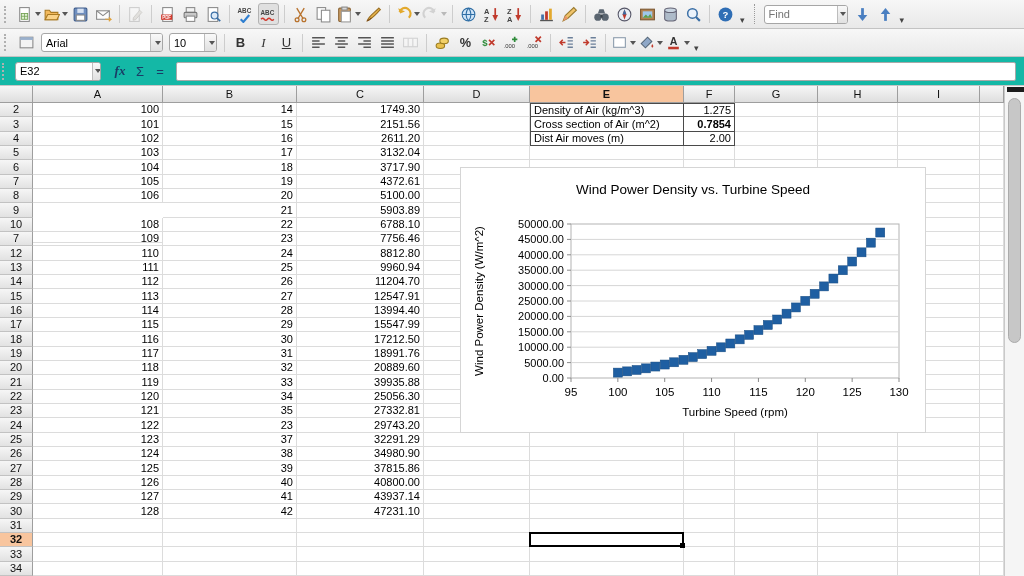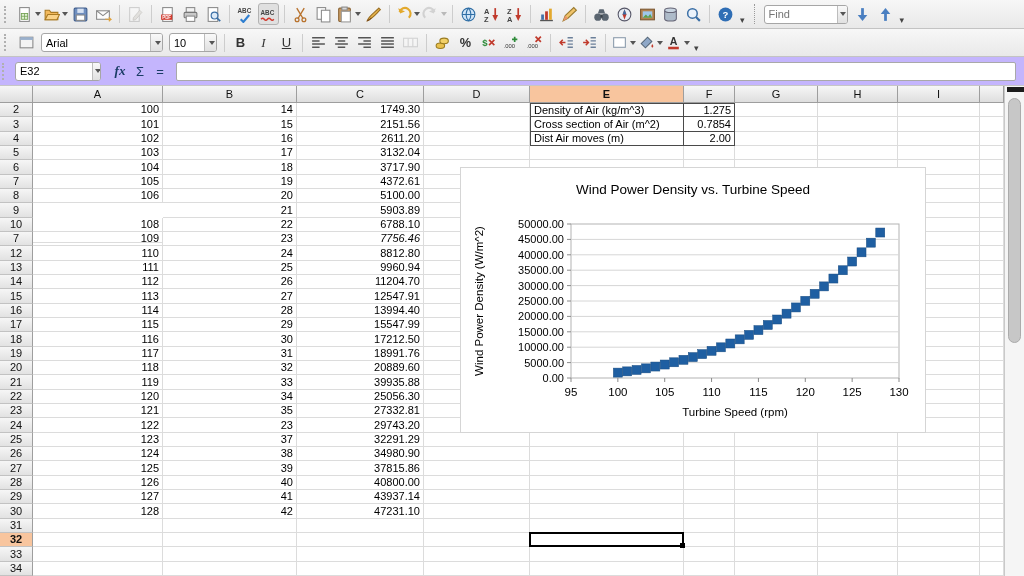--- a/index.html
+++ b/index.html
@@ -29,21 +29,21 @@
   .txtbtn.italic{font-style:italic;font-family:"Liberation Serif",serif;}
   .txtbtn.underline{text-decoration:underline;}
   .combo{display:flex;align-items:center;background:#fff;border:1px solid #a6a6a6;
          border-radius:3px;height:19px;overflow:hidden;margin:0 3px;box-sizing:border-box;}
   .combo input{border:0;outline:0;font-size:11px;font-family:"Liberation Sans",sans-serif;
                padding:0 4px;height:17px;background:transparent;}
   .combo .arrowbox{width:15px;height:19px;background:linear-gradient(#fafafa,#dfdfdf);
                    border-left:1px solid #bdbdbd;display:flex;align-items:center;justify-content:center;}
 
   
-  #formula-bar{position:absolute;top:57px;left:0;right:0;height:29px;background:#c4b5fd;
+  #formula-bar{position:absolute;top:57px;left:0;right:0;height:29px;background:#14b8a6;
                border-bottom:1px solid #c6c6c6;display:flex;align-items:center;box-sizing:border-box;}
   #fx-group{display:flex;align-items:center;margin-left:6px;}
   .fxbtn{width:20px;text-align:center;font-size:13px;color:#1a3c66;}
   .fxbtn.fx{font-family:"Liberation Serif",serif;font-style:italic;font-weight:bold;}
   #input-line{flex:1;height:19px;background:#fff;border:1px solid #a9a9a9;border-radius:2px;
               margin:0 8px 0 6px;font-size:11px;padding:0 4px;box-sizing:border-box;}
 
   
   #col-headers{position:absolute;top:86px;left:0;height:17px;display:flex;z-index:2;}
   .colhdr,#corner{box-sizing:border-box;height:17px;background:linear-gradient(#f6f6f6,#dedede);
@@ -605,21 +605,21 @@
         <div class="cell" style="width: 82px; line-height: 13px;"></div>
         <div class="cell" style="width: 24px; line-height: 13px;"></div>
       </div>
       <div class="grow" style="top: 14px; height: 15px;">
         <div class="rowhdr" style="line-height: 14px;">3</div>
         <div class="cell num" style="width: 130px; line-height: 14px;">101</div>
         <div class="cell num" style="width: 134px; line-height: 14px;">15</div>
         <div class="cell num" style="width: 127px; line-height: 14px;">2151.56</div>
         <div class="cell" style="width: 106px; line-height: 14px;"></div>
         <div class="cell" style="width: 154px; line-height: 14px; border-left: 1px solid rgb(74, 74, 74); border-right: 1px solid rgb(74, 74, 74); border-bottom: 1px solid rgb(74, 74, 74);">Cross section of Air (m^2)</div>
-        <div class="cell num" style="width: 51px; line-height: 14px; border-right: 1px solid rgb(74, 74, 74); border-bottom: 1px solid rgb(74, 74, 74);">0.7854</div>
+        <div class="cell num" style="width: 51px; line-height: 14px; border-right: 1px solid rgb(74, 74, 74); border-bottom: 1px solid rgb(74, 74, 74); font-weight: bold;">0.7854</div>
         <div class="cell" style="width: 83px; line-height: 14px;"></div>
         <div class="cell" style="width: 80px; line-height: 14px;"></div>
         <div class="cell" style="width: 82px; line-height: 14px;"></div>
         <div class="cell" style="width: 24px; line-height: 14px;"></div>
       </div>
       <div class="grow" style="top: 29px; height: 14px;">
         <div class="rowhdr" style="line-height: 13px;">4</div>
         <div class="cell num" style="width: 130px; line-height: 13px;">102</div>
         <div class="cell num" style="width: 134px; line-height: 13px;">16</div>
         <div class="cell num" style="width: 127px; line-height: 13px;">2611.20</div>
@@ -706,21 +706,21 @@
         <div class="cell" style="width: 51px; line-height: 13px;"></div>
         <div class="cell" style="width: 83px; line-height: 13px;"></div>
         <div class="cell" style="width: 80px; line-height: 13px;"></div>
         <div class="cell" style="width: 82px; line-height: 13px;"></div>
         <div class="cell" style="width: 24px; line-height: 13px;"></div>
       </div>
       <div class="grow" style="top: 129px; height: 14px;">
         <div class="rowhdr" style="line-height: 13px;">7</div>
         <div class="cell num" style="width: 130px; line-height: 13px;">109</div>
         <div class="cell num" style="width: 134px; line-height: 13px;">23</div>
-        <div class="cell num" style="width: 127px; line-height: 13px; font-style: italic;">7756.46</div>
+        <div class="cell num" style="width: 127px; line-height: 13px;">7756.46</div>
         <div class="cell" style="width: 106px; line-height: 13px;"></div>
         <div class="cell" style="width: 154px; line-height: 13px;"></div>
         <div class="cell" style="width: 51px; line-height: 13px;"></div>
         <div class="cell" style="width: 83px; line-height: 13px;"></div>
         <div class="cell" style="width: 80px; line-height: 13px;"></div>
         <div class="cell" style="width: 82px; line-height: 13px;"></div>
         <div class="cell" style="width: 24px; line-height: 13px;"></div>
       </div>
       <div class="grow" style="top: 143px; height: 15px;">
         <div class="rowhdr" style="line-height: 14px;">12</div>

